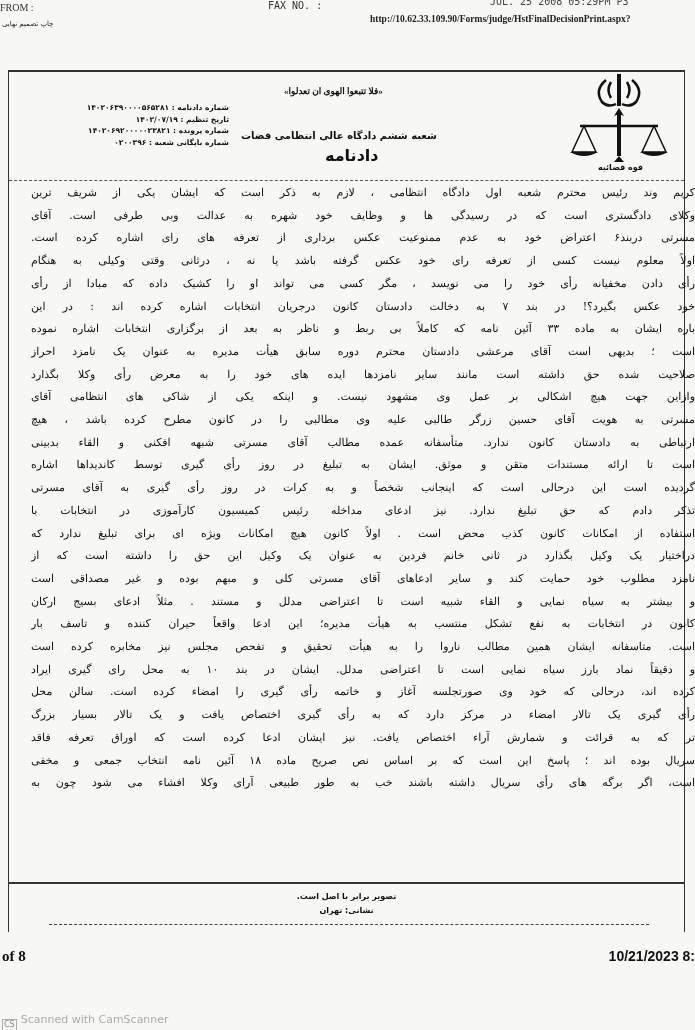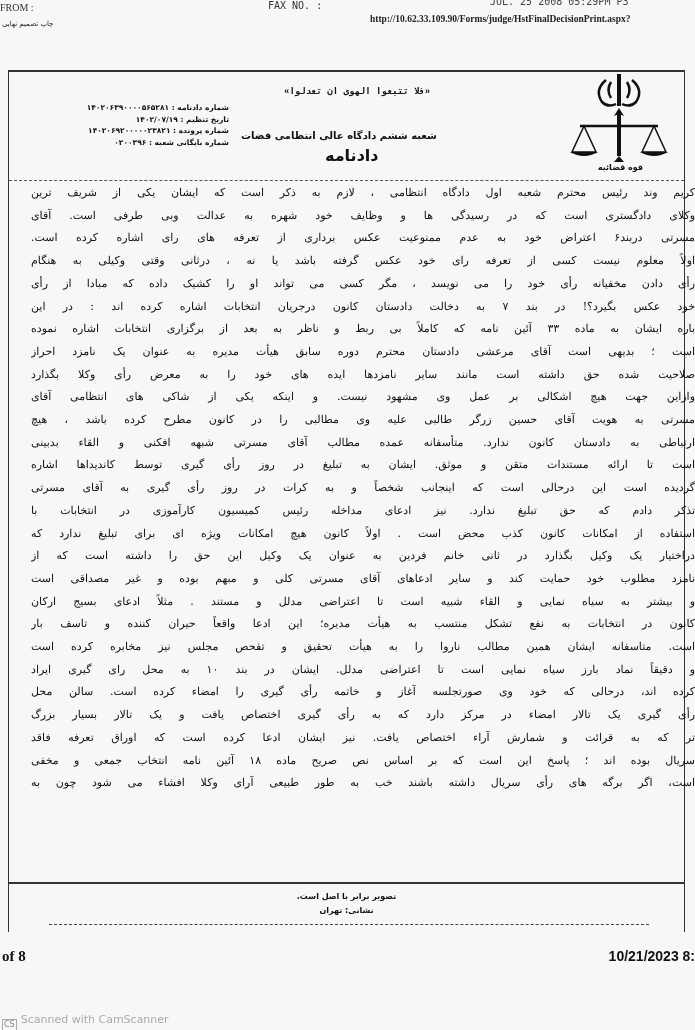--- a/index.html
+++ b/index.html
@@ -13,21 +13,21 @@
     .url { position: absolute; left: 370px; top: 14px; font-family: "Liberation Serif", serif; font-size: 9.5px; font-weight: bold; color: #222; white-space: nowrap; }
     .print-label { position: absolute; left: 2px; top: 20px; font-size: 7px; color: #222; direction: rtl; }
 
     .page-frame {
       position: absolute; left: 8px; top: 70px; width: 675px; height: 860px;
       border-left: 1.5px solid #333; border-right: 1.5px solid #333; border-top: 2px solid #333;
     }
     .header { position: absolute; left: 0; top: 0; width: 100%; height: 108px; }
     .meta { position: absolute; left: 60px; top: 30px; direction: rtl; text-align: right; width: 160px; font-size: 7.5px; font-weight: bold; line-height: 11.5px; }
     .meta div { white-space: nowrap; }
-    .motto { position: absolute; left: 275px; top: 14px; font-family: Liberation Mono, monospace; font-size: 9px; font-weight: bold; direction: rtl; }
+    .motto { position: absolute; left: 275px; top: 14px; font-family: Liberation Serif, serif; font-size: 9px; font-weight: bold; direction: rtl; }
     .branch { position: absolute; left: 232px; top: 58px; font-size: 10px; font-weight: bold; direction: rtl; white-space: nowrap; text-align: center; }
     .doc-title { position: absolute; left: 316px; top: 74px; font-size: 16px; font-weight: bold; direction: rtl; }
     .emblem { position: absolute; left: 555px; top: 0px; width: 110px; height: 92px; }
     .judiciary { position: absolute; left: 589px; top: 91px; font-size: 8px; font-weight: bold; direction: rtl; }
     .header-rule { position: absolute; left: 0; top: 108px; width: 100%; border-top: 1.5px dashed #555; }
 
     .body-text {
       position: absolute; left: 22px; top: 110px; width: 664px;
       direction: rtl; text-align: justify; text-align-last: justify;
       font-family: "DejaVu Serif", serif; font-size: 11px; font-weight: normal; line-height: 22.7px; letter-spacing: -0.2px;

